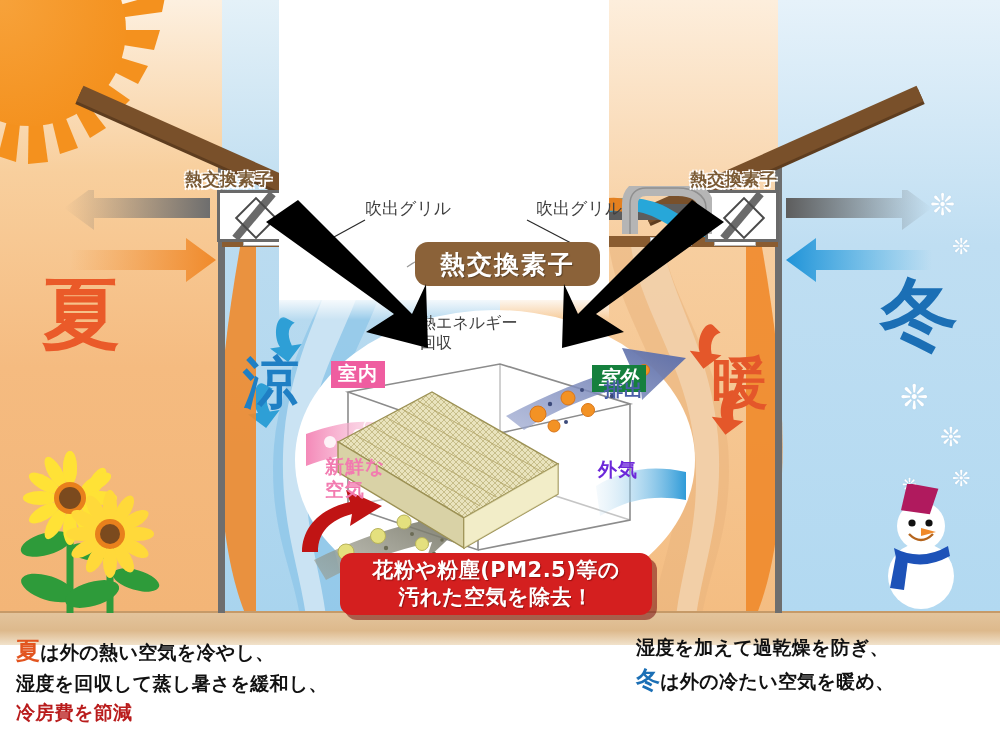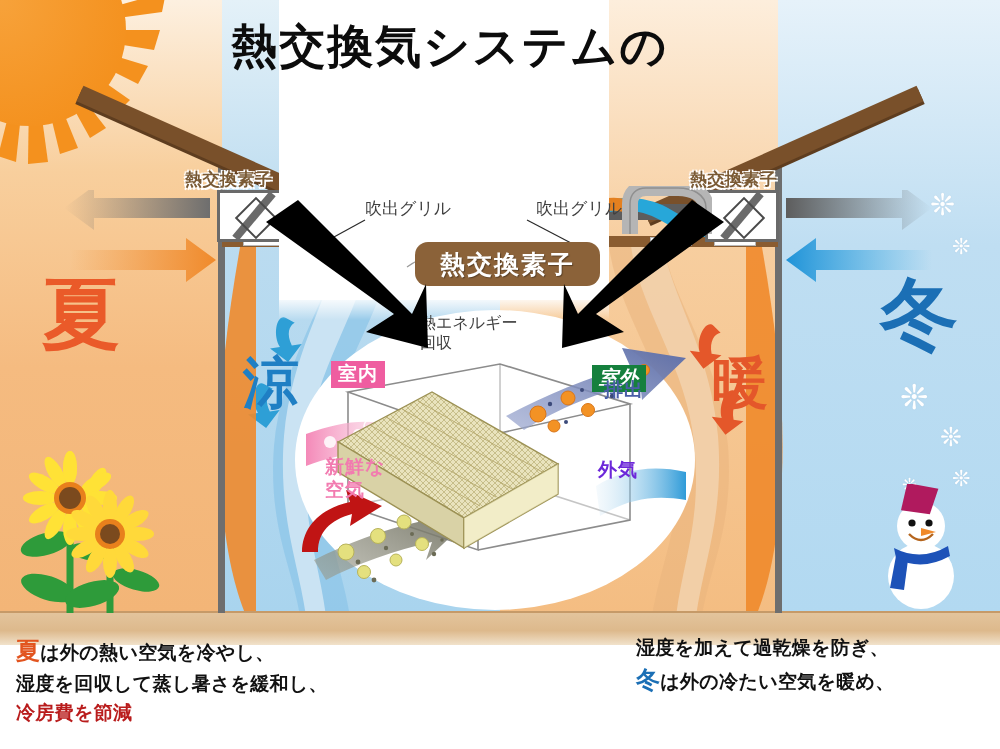--- a/index.html
+++ b/index.html
@@ -345,21 +345,20 @@
     <path d="M55,44 L70,48 L55,52 Z" fill="#f08a2b"></path>
     <path d="M43,50 Q55,62 67,50" stroke="#b5651d" stroke-width="2.4" fill="none"></path>
     <path d="M28,64 Q55,78 82,62 L84,72 Q55,88 30,74 Z" fill="#1d52b8"></path>
     <path d="M30,72 L24,104 L38,106 L42,76 Z" fill="#1d52b8"></path>
   </svg>
 
   <div id="center-panel"></div>
   <div id="center-blend"></div>
 
   <div id="title">
-    <div>熱交換気システムの</div>
   </div>
 
   <div id="circle"></div>
 
   <svg style="position:absolute;left:279px;top:195px;" width="330" height="110">
     <path d="M86,25 L44,48" stroke="#2a2a2a" stroke-width="1.2" fill="none"></path>
     <path d="M248,25 L292,48" stroke="#2a2a2a" stroke-width="1.2" fill="none"></path>
     <path d="M128,72 C150,56 184,52 206,56" stroke="#9a9a9a" stroke-width="1.2" fill="none"></path>
   </svg>
 
@@ -482,20 +481,24 @@
 
   <div class="tag" id="tag-indoor">室内</div>
   <div class="tag" id="tag-outdoor">室外</div>
   <div class="inner-label" id="lbl-fresh">
     <div>新鮮な</div>
     <div>空気</div>
   </div>
   <div class="inner-label" id="lbl-exhaust">排出</div>
   <div class="inner-label" id="lbl-outside-air">外気</div>
 
+  <div id="banner">
+    <div>花粉や粉塵(PM2.5)等の</div>
+    <div>汚れた空気を除去！</div>
+  </div>
 
   <div class="caption" id="caption-left">
     <div>
       <span class="cap-season-warm">夏</span><span>は外の熱い空気を冷やし、</span>
     </div>
     <div>湿度を回収して蒸し暑さを緩和し、</div>
     <div class="cap-save">冷房費を節減</div>
   </div>
 
   <div class="caption" id="caption-right">

